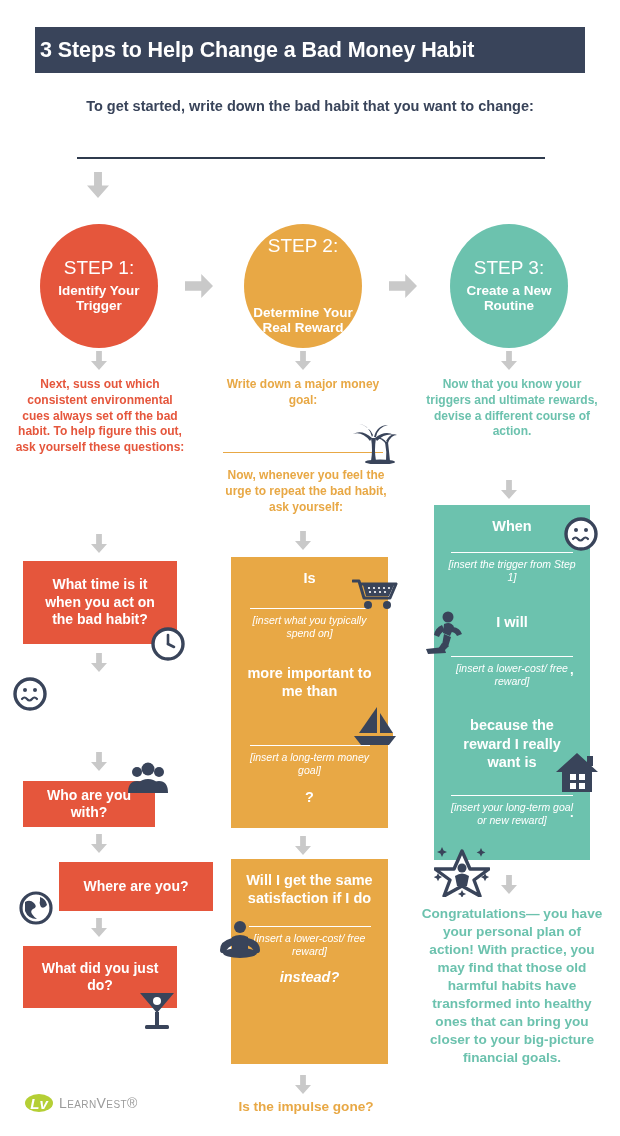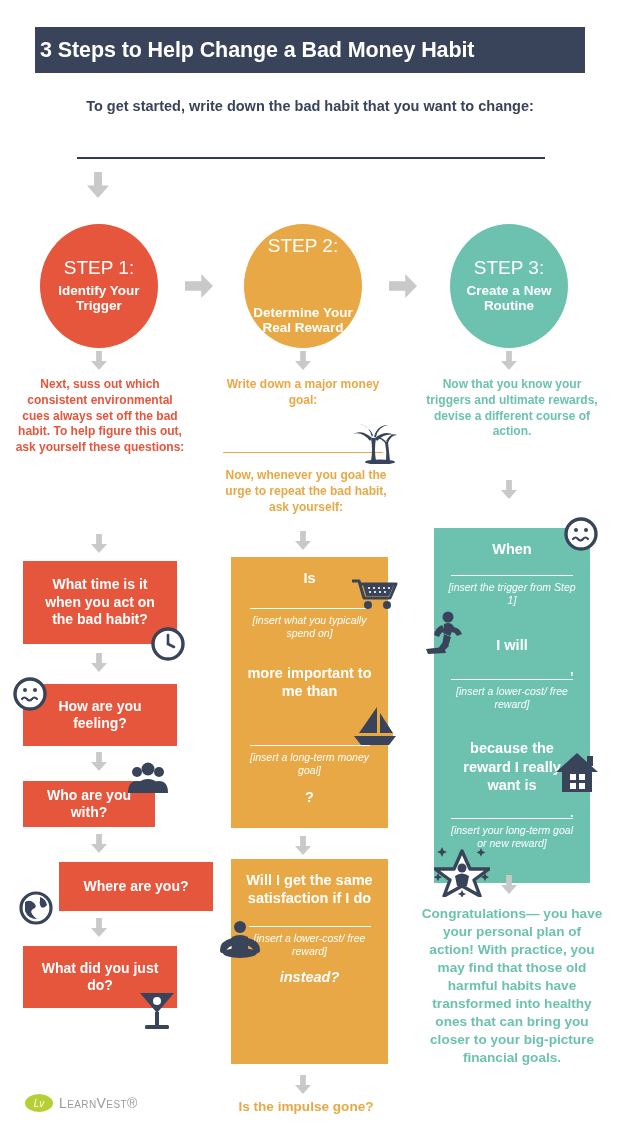--- a/index.html
+++ b/index.html
@@ -81,21 +81,21 @@
   }
 
   
   .icon { position:absolute; color:#39445a; }
   .icon svg { display:block; }
 
   
   .footer { position:absolute; left:25px; top:1094px; display:flex; align-items:center; gap:6px; }
   .footer .dot {
     width:28px; height:18px; border-radius:50%; background:#b5cf35;
-    color:#fff; font-size:10px; font-weight:normal;
+    color:#fff; font-size:15px; font-weight:bold;
     display:flex; align-items:center; justify-content:center; font-style:italic;
   }
   .footer .wordmark {
     font-size:14px; color:#9b9b9b; letter-spacing:0.4px; font-variant:small-caps;
   }
 </style>
 </head>
 <body>
 
 <div class="page">
@@ -135,21 +135,20 @@
   <div class="qbox" style="left:23px; top:561px; width:154px; height:83px; background:#e5563c;">What time is it when you act on the bad habit?</div>
   <div class="icon" style="left:150px; top:626px;">
     <svg width="36" height="36" viewBox="0 0 36 36">
       <circle cx="18" cy="18" r="15" fill="#fff" stroke="#39445a" stroke-width="3.4"></circle>
       <line x1="18" y1="18" x2="18" y2="9" stroke="#39445a" stroke-width="2.6" stroke-linecap="round"></line>
       <line x1="18" y1="18" x2="24" y2="21" stroke="#39445a" stroke-width="2.6" stroke-linecap="round"></line>
     </svg>
   </div>
   <div class="arrow-d sm" style="left:91px; top:653px;"></div>
 
-  <div class="qbox" style="left:23px; top:684px; width:154px; height:62px; background:#e5563c;">How are you feeling?</div>
   <div class="icon" style="left:12px; top:676px;">
     <svg width="36" height="36" viewBox="0 0 36 36">
       <circle cx="18" cy="18" r="15" fill="#fff" stroke="#39445a" stroke-width="3.4"></circle>
       <circle cx="13" cy="14" r="2" fill="#39445a"></circle>
       <circle cx="23" cy="14" r="2" fill="#39445a"></circle>
       <path d="M10 23 q2.5 -3 5 0 t5 0 t5 0" fill="none" stroke="#39445a" stroke-width="2.2" stroke-linecap="round"></path>
     </svg>
   </div>
   <div class="arrow-d sm" style="left:91px; top:752px;"></div>
 
@@ -194,21 +193,21 @@
       <path d="M22 13 q-3 -12 -13 -13 q9 1 14 11 z" fill="#39445a"></path>
       <path d="M24 13 q3 -12 14 -12 q-10 2 -12 12 z" fill="#39445a"></path>
       <path d="M25 14 q10 -8 19 -3 q-9 -2 -17 6 z" fill="#39445a"></path>
       <path d="M21 14 q2 12 0 23 l5 0 q-2 -11 0 -23 z" fill="#39445a"></path>
       <path d="M36 20 q-5 -7 -12 -6 q8 -2 13 5 z" fill="#39445a"></path>
       <path d="M36 17 q5 -9 11 -6 q-6 0 -9 8 z" fill="#39445a"></path>
       <path d="M35 18 q2 10 1 19 l4 0 q-1 -10 -2 -19 z" fill="#39445a"></path>
       <ellipse cx="30" cy="38" rx="15" ry="2.4" fill="#39445a"></ellipse>
     </svg>
   </div>
-  <div class="lead" style="left:218px; top:468px; width:176px; color:#e8a845;">Now, whenever you goal the urge to repeat the bad habit, ask yourself:</div>
+  <div class="lead" style="left:218px; top:468px; width:176px; color:#e8a845;">Now, whenever you feel the urge to repeat the bad habit, ask yourself:</div>
   <div class="arrow-d sm" style="left:295px; top:531px;"></div>
 
   <div class="panel" style="left:231px; top:557px; width:157px; height:271px; background:#e8a845;">
     <div class="hl">Is</div>
     <div class="blank" style="width:120px; margin-top:21px;"></div>
     <div class="hint">[insert what you typically spend on]</div>
     <div class="hl" style="margin-top:24px;">more important to me than</div>
     <div class="blank" style="width:120px; margin-top:45px;"></div>
     <div class="hint">[insert a long-term money goal]</div>
     <div class="hl" style="margin-top:11px;">?</div>
@@ -256,21 +255,21 @@
       <path d="M31 19 q12 3 12 12 q0 4 -5 3 q-3 -7 -9 -8 z" fill="#39445a"></path>
       <ellipse cx="23" cy="34" rx="17" ry="5" fill="#39445a"></ellipse>
     </svg>
   </div>
   <div class="arrow-d sm" style="left:295px; top:1075px;"></div>
   <div class="lead" style="left:218px; top:1098px; width:176px; color:#e8a845; font-size:13.6px;">Is the impulse gone?</div>
 
   <div class="lead" style="left:424px; top:377px; width:176px; color:#6cc2ae;">Now that you know your triggers and ultimate rewards, devise a different course of action.</div>
   <div class="arrow-d sm" style="left:501px; top:480px;"></div>
 
-  <div class="panel" style="left:434px; top:528px; width:156px; height:355px; background:#6cc2ae;">
+  <div class="panel" style="left:434px; top:505px; width:156px; height:355px; background:#6cc2ae;">
     <div class="hl">When</div>
     <div class="blank" style="width:122px; margin-top:17px;"></div>
     <div class="hint">[insert the trigger from Step 1]</div>
     <div class="hl" style="margin-top:29px;">I will</div>
     <div class="blank" style="width:122px; margin-top:25px;"></div>
     <div class="hint">[insert a lower-cost/ free reward]</div>
     <div class="hl" style="margin-top:29px;">because the reward I really want is</div>
     <div class="blank" style="width:122px; margin-top:24px;"></div>
     <div class="hint">[insert your long-term goal or new reward]</div>
   </div>

